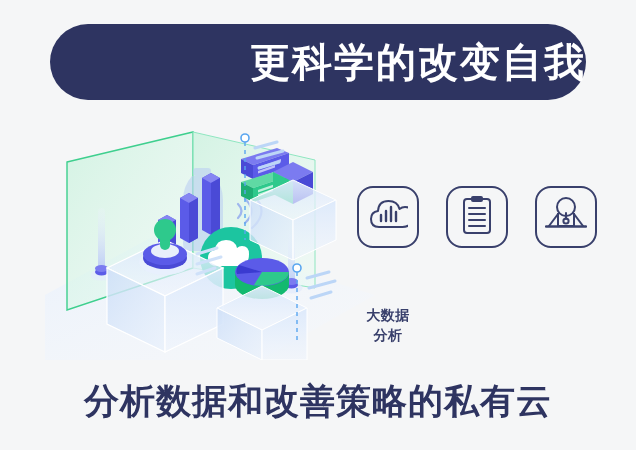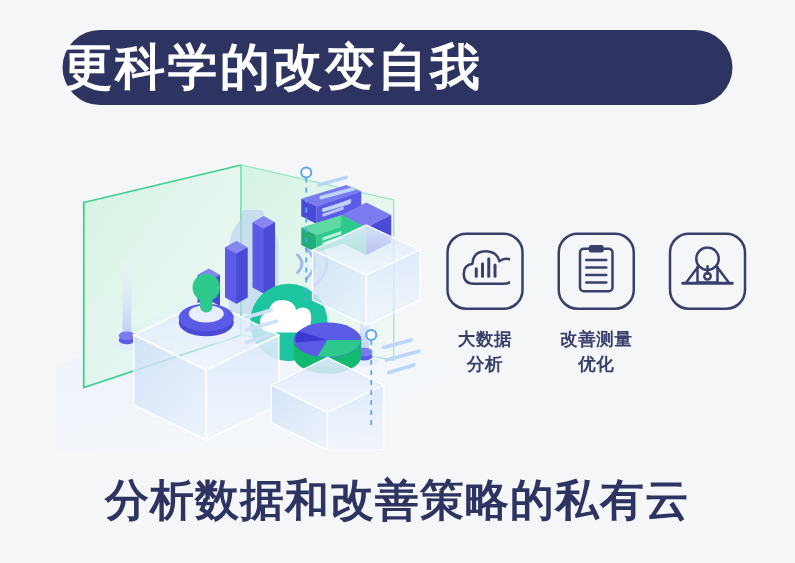--- a/index.html
+++ b/index.html
@@ -21,26 +21,26 @@
     background: #f5f6f7;
     overflow: hidden;
   }
 
   
   .banner {
     position: absolute;
     left: 50px;
     top: 24px;
     width: 536px;
-    height: 60px;
+    height: 76px;
     background: #2e3461;
     border-radius: 38px;
     display: flex;
     align-items: center;
-    justify-content: flex-start;
+    justify-content: flex-end;
     box-sizing: border-box;
   }
   .banner-title {
     color: #ffffff;
     font-size: 40px;
     font-weight: bold;
     letter-spacing: 2px;
     line-height: 1;
     white-space: nowrap;
   }
@@ -64,20 +64,21 @@
     height: 145px;
     display: flex;
     justify-content: space-between;
     align-items: flex-start;
   }
   .feature {
     width: 72px;
     display: flex;
     flex-direction: column;
     align-items: center;
+    gap: 44px;
   }
   .feature-icon-box {
     width: 62px;
     height: 62px;
     border: 2px solid #39406c;
     border-radius: 16px;
     box-sizing: border-box;
     display: flex;
     align-items: center;
     justify-content: center;
@@ -311,22 +312,20 @@
             <rect x="10" y="1" width="12" height="6" rx="2" fill="#39406c"></rect>
             <g stroke="#39406c" stroke-width="2" stroke-linecap="round">
               <line x1="8" y1="13" x2="24" y2="13"></line>
               <line x1="8" y1="19" x2="24" y2="19"></line>
               <line x1="8" y1="25" x2="24" y2="25"></line>
               <line x1="8" y1="31" x2="24" y2="31"></line>
             </g>
           </svg>
         </span>
       </div>
-      <div class="feature-label">改善测量
-优化</div>
     </div>
 
     <div class="feature">
       <div class="feature-icon-box">
         <span>
           <svg width="42" height="36" viewBox="0 0 42 36" fill="none" xmlns="http://www.w3.org/2000/svg">
             <circle cx="21" cy="10" r="9" stroke="#39406c" stroke-width="2"></circle>
             <path d="M13 16 L13 29 L29 29 L29 16" stroke="#39406c" stroke-width="2" stroke-linejoin="round"></path>
             <path d="M13 17 L4 29" stroke="#39406c" stroke-width="2" stroke-linecap="round"></path>
             <path d="M29 17 L38 29" stroke="#39406c" stroke-width="2" stroke-linecap="round"></path>

